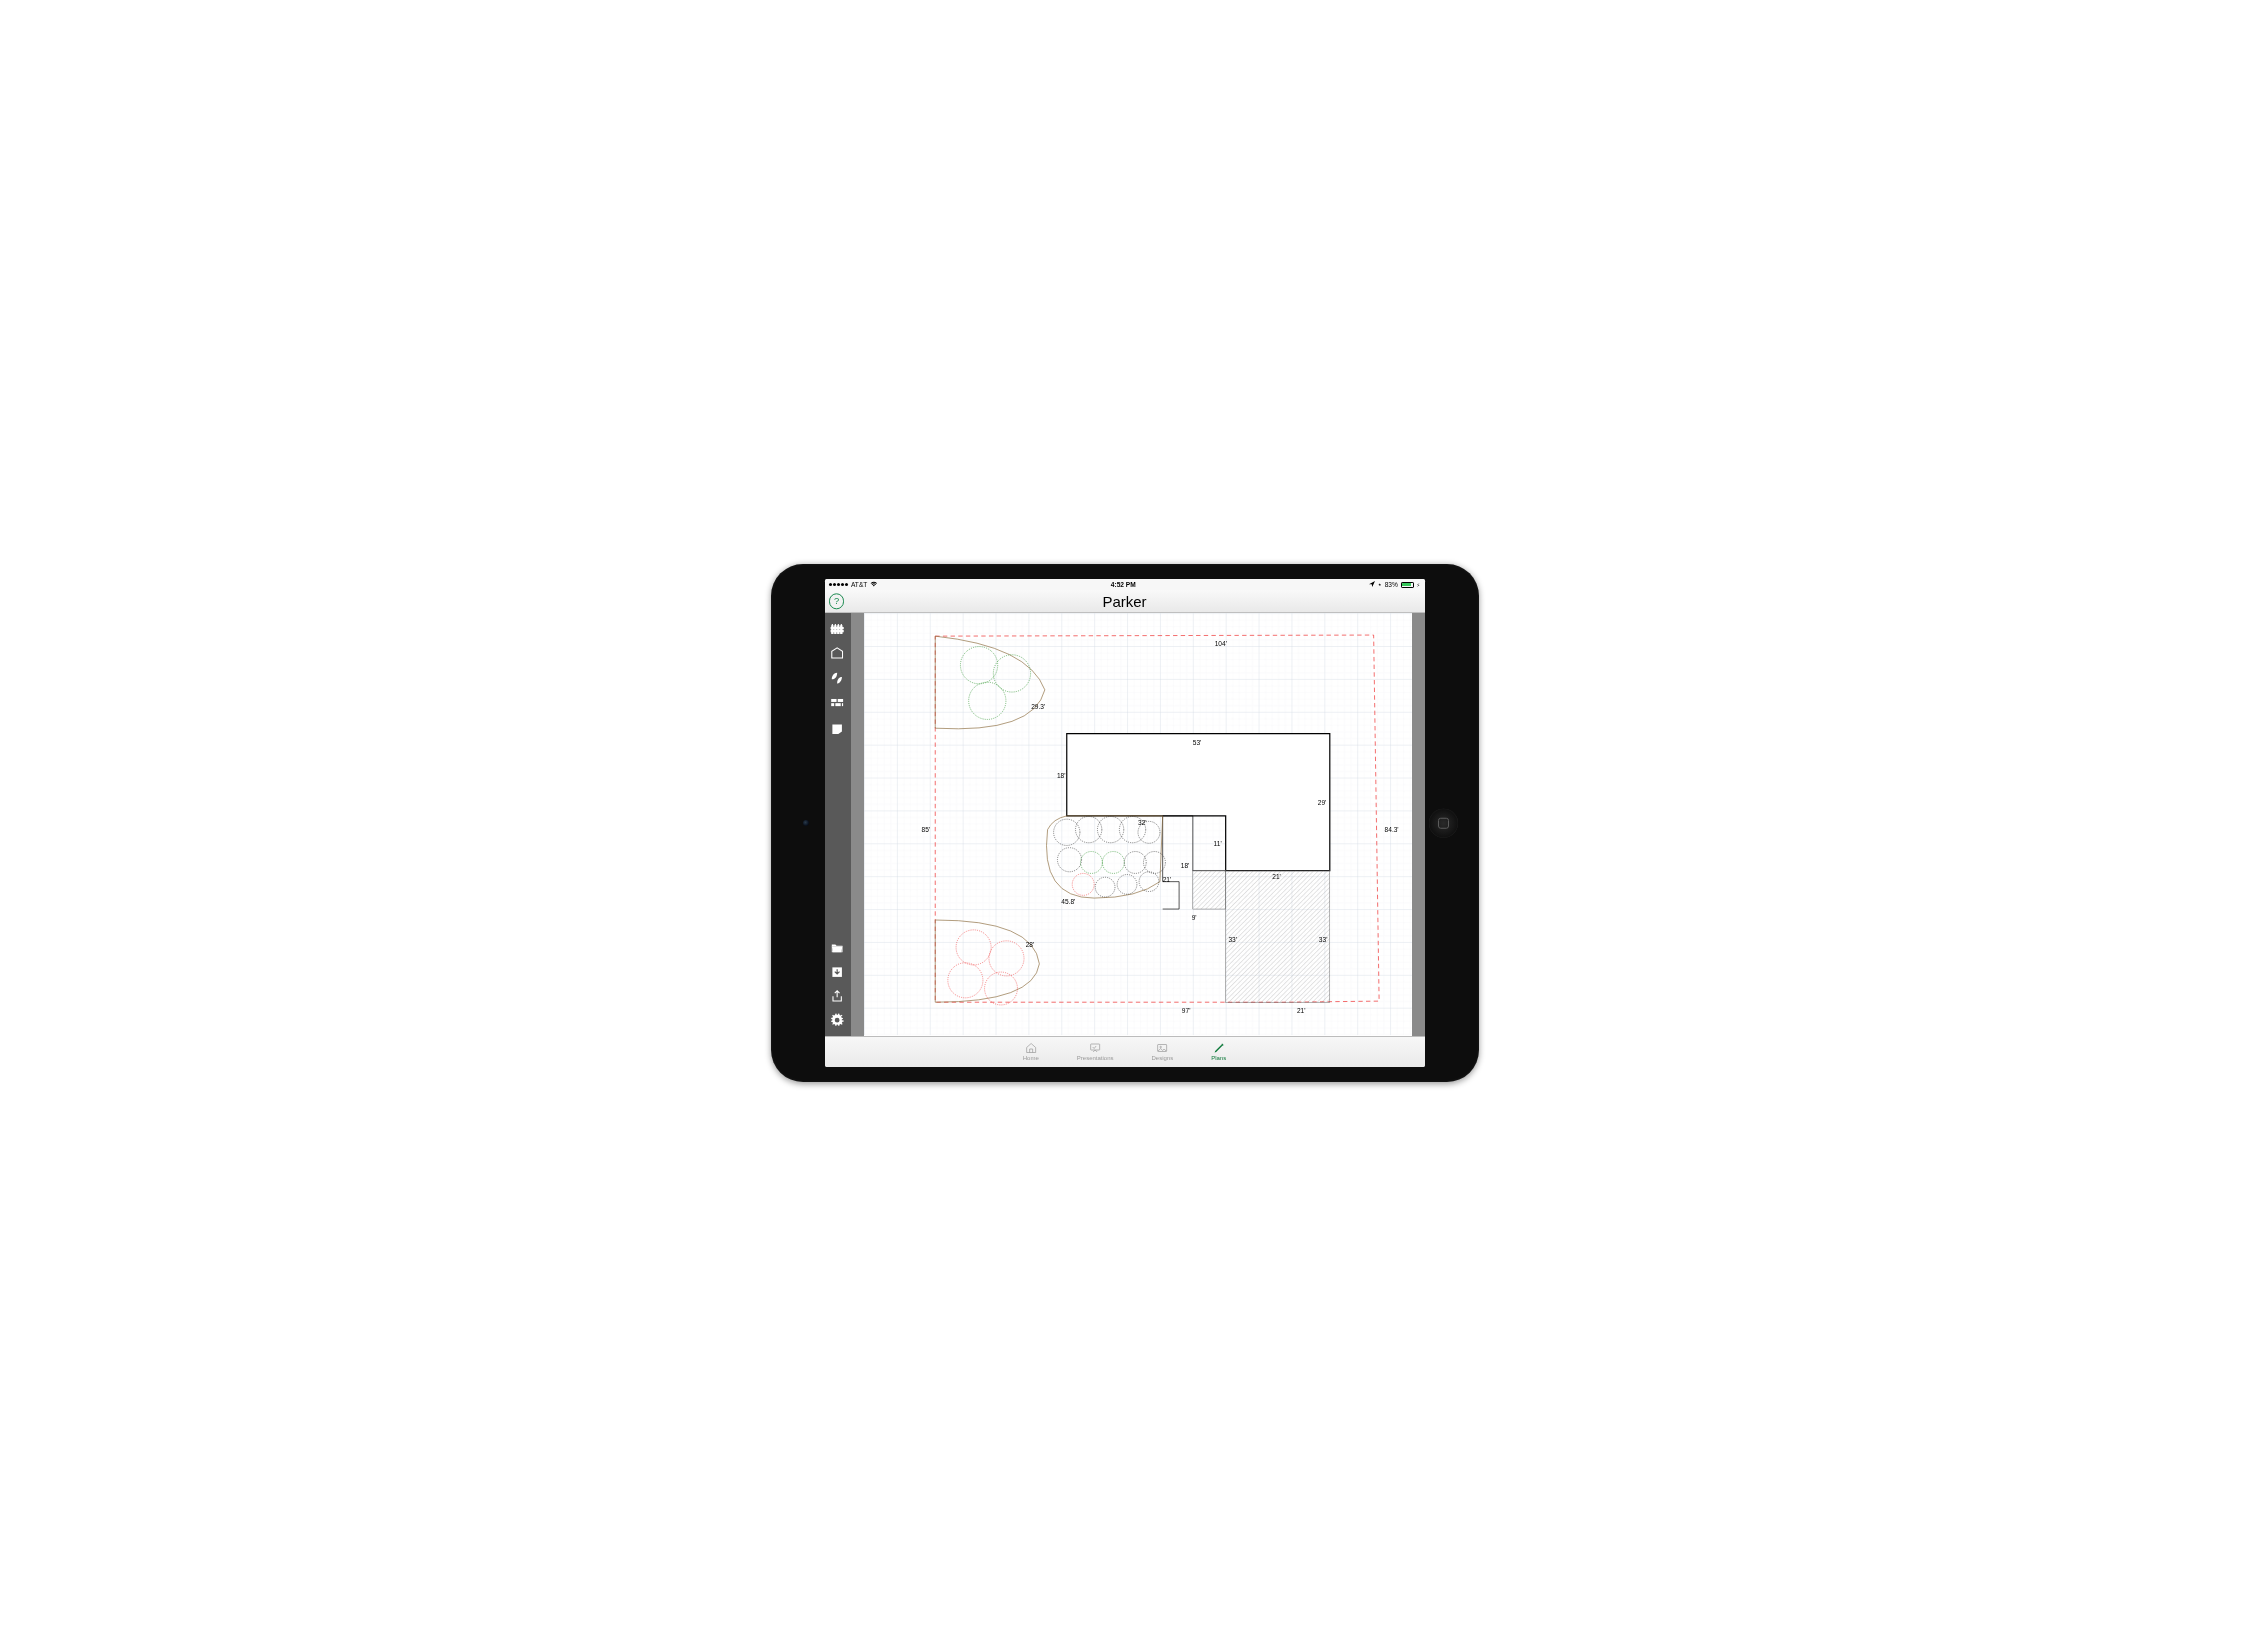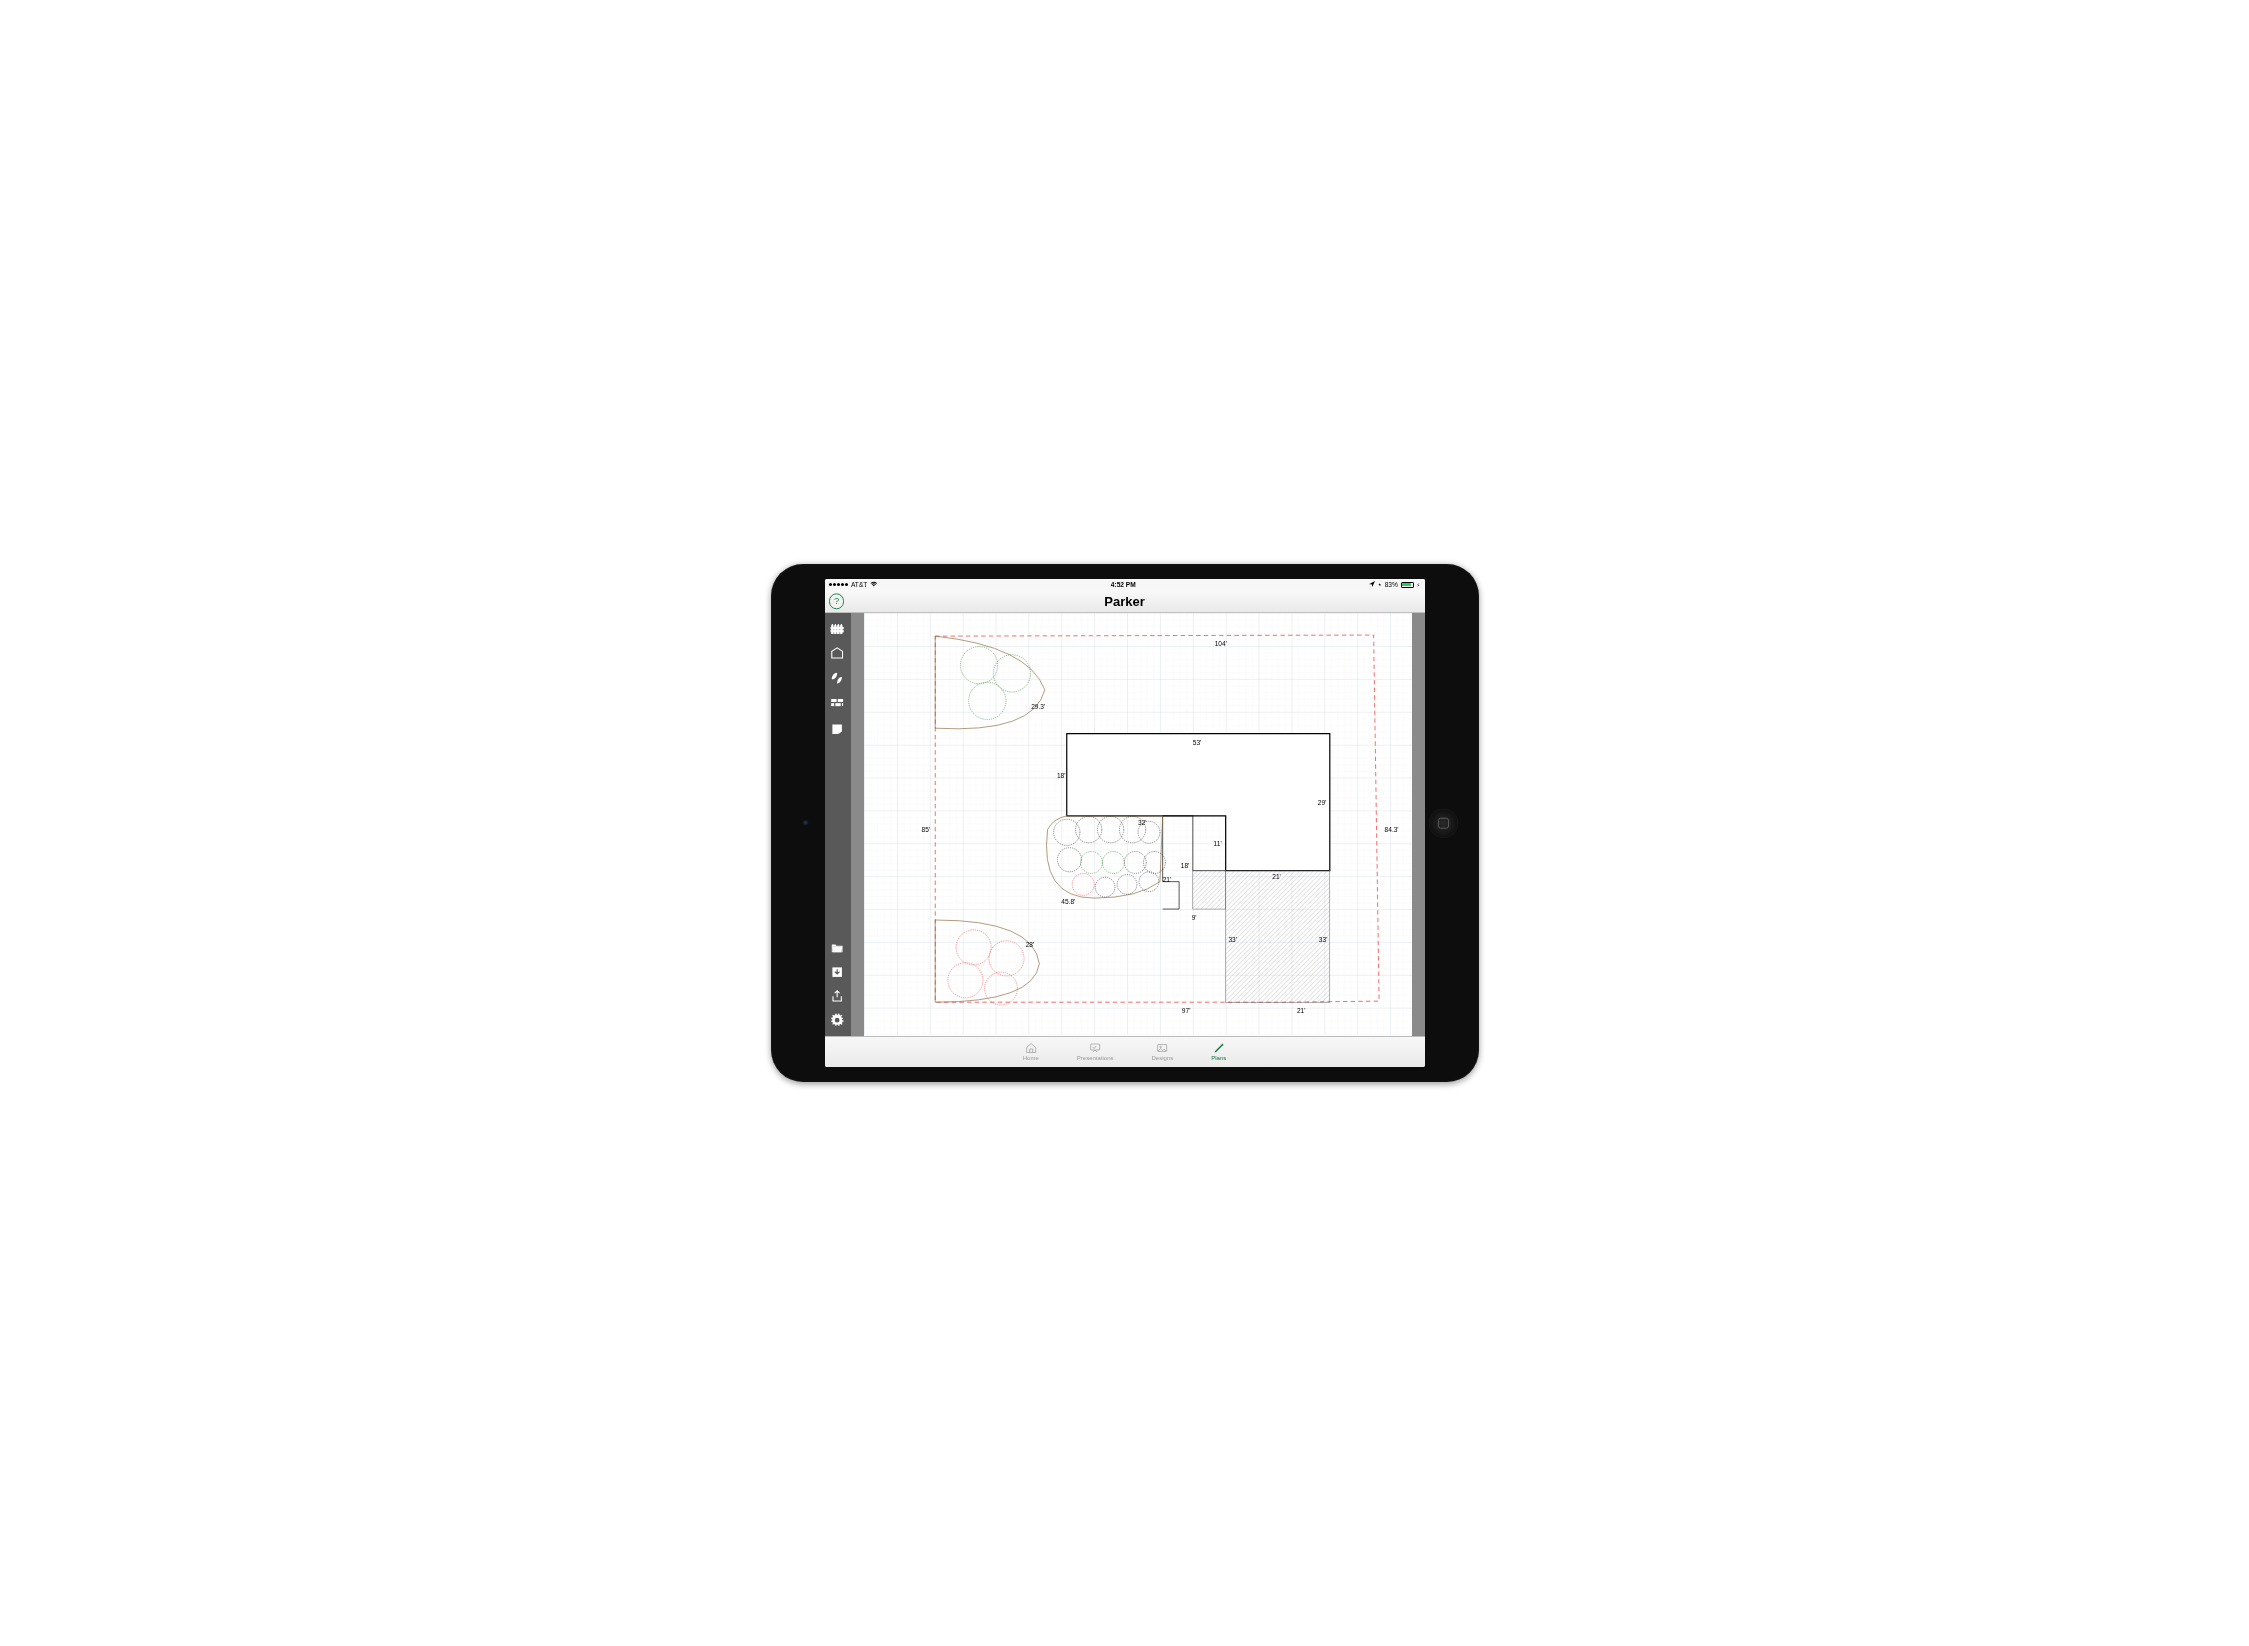--- a/index.html
+++ b/index.html
@@ -89,21 +89,21 @@
   
   .title-bar {
     height: 23px;
     background: linear-gradient(#f9f9f9,#e9e9e9);
     border-bottom: 0.5px solid #bfbfbf;
     display: flex;
     align-items: center;
     justify-content: center;
     position: relative;
   }
-  .title-bar .title { font-weight: 700; font-size: 13px; }
+  .title-bar .title { font-weight: 400; font-size: 15px; }
   .help-btn {
     position: absolute;
     left: 4.4px;
     top: 50%;
     transform: translateY(-50%);
     width: 15.4px; height: 15.4px;
     border: 1.1px solid #1a8a4f;
     border-radius: 50%;
     color: #1a8a4f;
     display: flex;

